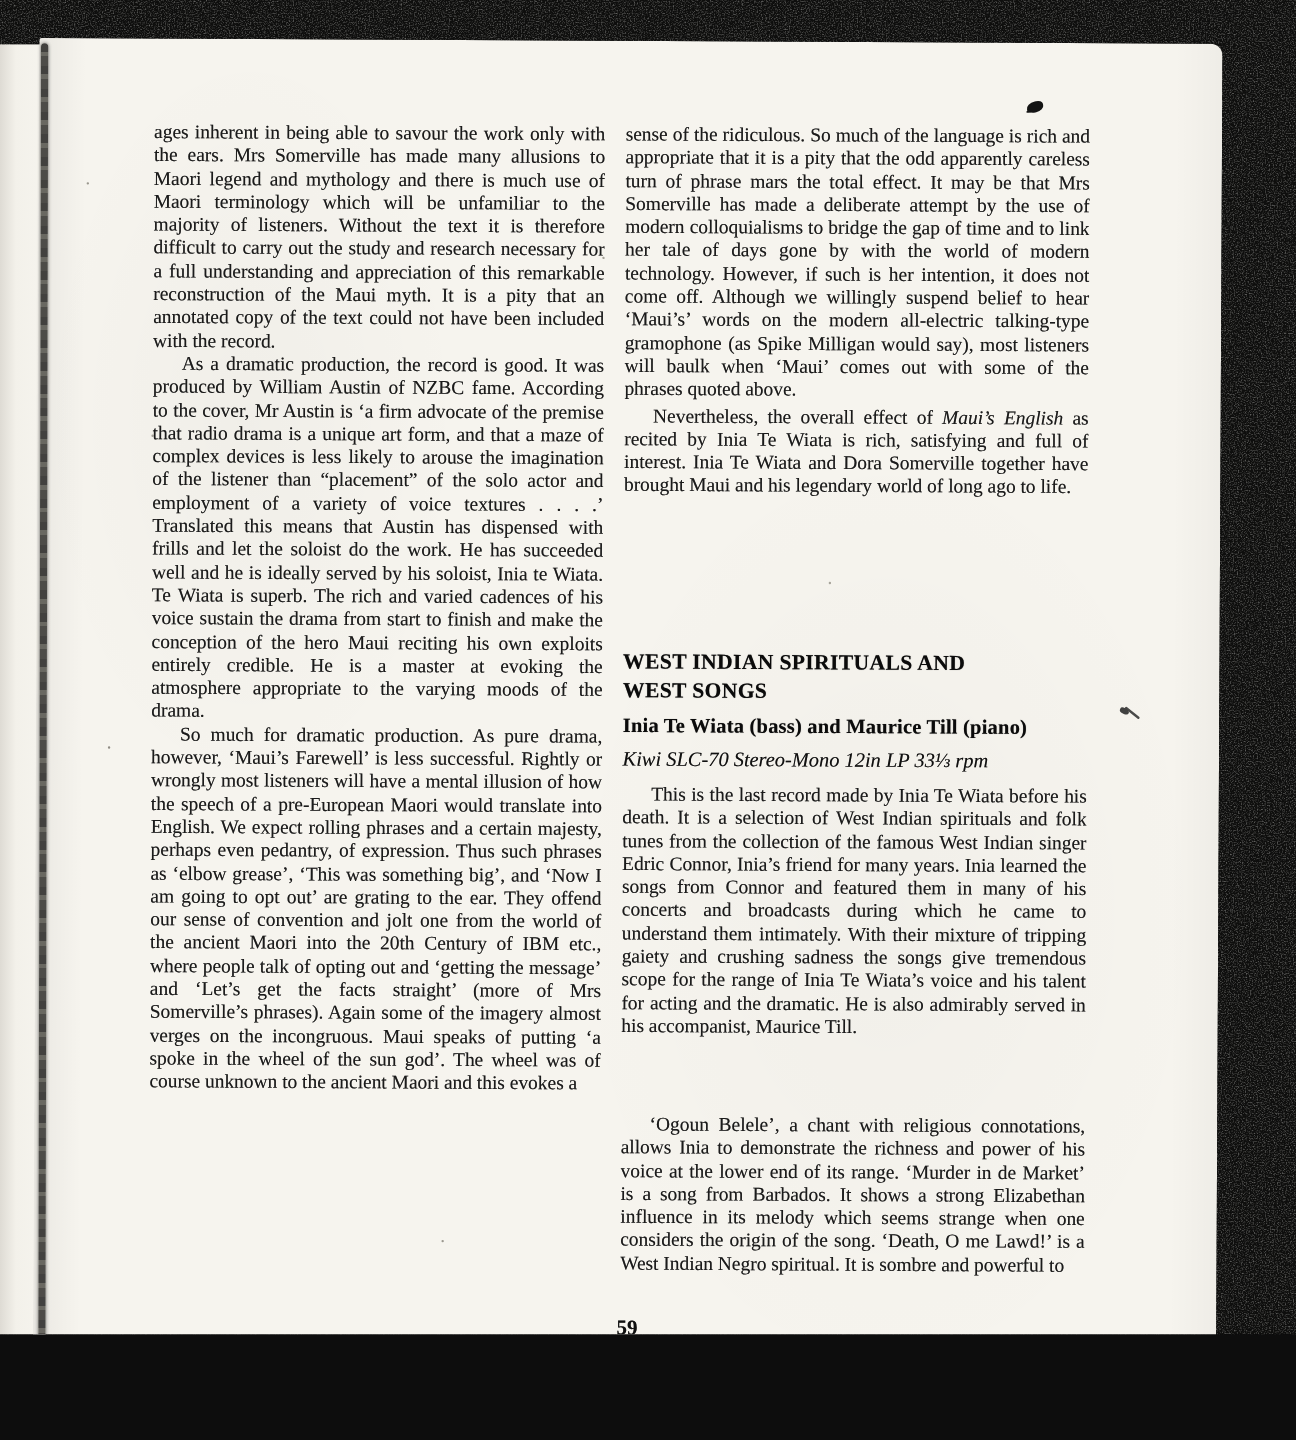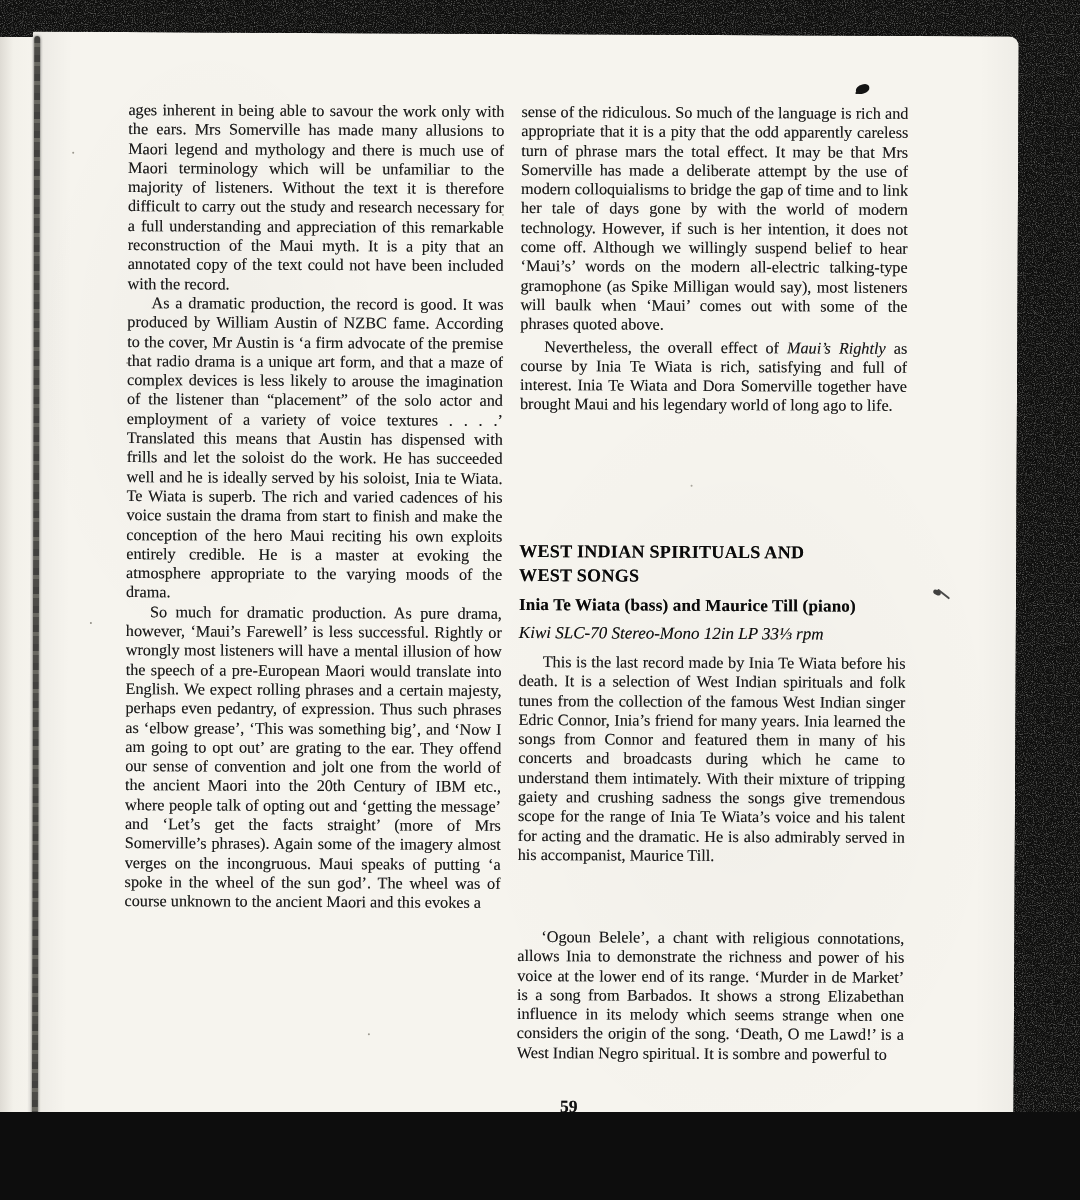--- a/index.html
+++ b/index.html
@@ -26,21 +26,21 @@
   .col-left{left:96px;top:69px;width:376px;height:1002px;}
   .col-right-flow{left:489px;top:69px;width:387px;height:432px;}
   .heading{position:absolute;left:489px;top:506px;width:410px;font-weight:bold;font-size:18px;
            line-height:23.5px;color:#0b0b0b;letter-spacing:.3px;text-shadow:0 0 .6px rgba(10,10,10,.6);}
   .artists{position:absolute;left:489px;top:561px;width:410px;font-weight:bold;font-size:17px;
            color:#0b0b0b;letter-spacing:.2px;text-shadow:0 0 .6px rgba(10,10,10,.6);}
   .catalog{position:absolute;left:489px;top:589px;width:410px;font-style:italic;font-size:17px;
            color:#101010;text-shadow:0 0 .4px rgba(20,20,20,.5);}
   .body1{left:489px;top:619px;width:387px;height:272px;}
   .body2{left:489px;top:894px;width:387px;height:184px;}
-  .pageno{position:absolute;left:440px;top:1062px;width:110px;text-align:right;
+  .pageno{position:absolute;left:440px;top:1062px;width:110px;text-align:center;
           font-weight:bold;font-size:17.5px;color:#101010;text-shadow:0 0 .5px rgba(20,20,20,.5);}
   .ink-blob{position:absolute;left:823px;top:49px;width:14px;height:9px;background:#141414;
             border-radius:62% 40% 55% 48%;transform:rotate(-14deg);
             box-shadow:-4px 2px 0 -3px #1a1a1a;}
   .pen-mark{position:absolute;left:903px;top:553px;width:20px;height:18px;opacity:.85;}
   .pen-mark .s1{position:absolute;left:3px;top:4px;width:15px;height:2px;background:#2d2d2d;
                 transform:rotate(38deg);border-radius:2px;}
   .pen-mark .s2{position:absolute;left:0;top:1px;width:8px;height:5px;background:#222;
                 transform:rotate(22deg);border-radius:45% 60% 50% 55%;}
   .specks{position:absolute;left:40px;top:120px;width:2px;height:2px;border-radius:50%;background:#9a978e;
@@ -67,21 +67,21 @@
     <div class="specks"></div>
 
     <div class="col col-left">
       <p class="noindent">ages inherent in being able to savour the work only with the ears. Mrs Somerville has made many allusions to Maori legend and mythology and there is much use of Maori terminology which will be unfamiliar to the majority of listeners. Without the text it is therefore difficult to carry out the study and research necessary for a full understanding and appreciation of this remarkable reconstruction of the Maui myth. It is a pity that an annotated copy of the text could not have been included with the record.</p>
       <p>As a dramatic production, the record is good. It was produced by William Austin of NZBC fame. According to the cover, Mr Austin is ‘a firm advocate of the premise that radio drama is a unique art form, and that a maze of complex devices is less likely to arouse the imagination of the listener than “placement” of the solo actor and employment of a variety of voice textures . . . .’ Translated this means that Austin has dispensed with frills and let the soloist do the work. He has succeeded well and he is ideally served by his soloist, Inia te Wiata. Te Wiata is superb. The rich and varied cadences of his voice sustain the drama from start to finish and make the conception of the hero Maui reciting his own exploits entirely credible. He is a master at evoking the atmosphere appropriate to the varying moods of the drama.</p>
       <p>So much for dramatic production. As pure drama, however, ‘Maui’s Farewell’ is less successful. Rightly or wrongly most listeners will have a mental illusion of how the speech of a pre-European Maori would translate into English. We expect rolling phrases and a certain majesty, perhaps even pedantry, of expression. Thus such phrases as ‘elbow grease’, ‘This was something big’, and ‘Now I am going to opt out’ are grating to the ear. They offend our sense of convention and jolt one from the world of the ancient Maori into the 20th Century of IBM etc., where people talk of opting out and ‘getting the message’ and ‘Let’s get the facts straight’ (more of Mrs Somerville’s phrases). Again some of the imagery almost verges on the incongruous. Maui speaks of putting ‘a spoke in the wheel of the sun god’. The wheel was of course unknown to the ancient Maori and this evokes a</p>
     </div>
 
     <div class="col col-right-flow">
       <p class="noindent">sense of the ridiculous. So much of the language is rich and appropriate that it is a pity that the odd apparently careless turn of phrase mars the total effect. It may be that Mrs Somerville has made a deliberate attempt by the use of modern colloquialisms to bridge the gap of time and to link her tale of days gone by with the world of modern technology. However, if such is her intention, it does not come off. Although we willingly suspend belief to hear ‘Maui’s’ words on the modern all-electric talking-type gramophone (as Spike Milligan would say), most listeners will baulk when ‘Maui’ comes out with some of the phrases quoted above.</p>
-      <p class="gap-sm"><span>Nevertheless, the overall effect of </span><i>Maui’s Rightly</i><span> as course by Inia Te Wiata is rich, satisfying and full of interest. Inia Te Wiata and Dora Somerville together have brought Maui and his legendary world of long ago to life.</span></p>
+      <p class="gap-sm"><span>Nevertheless, the overall effect of </span><i>Maui’s English</i><span> as recited by Inia Te Wiata is rich, satisfying and full of interest. Inia Te Wiata and Dora Somerville together have brought Maui and his legendary world of long ago to life.</span></p>
     </div>
 
     <div class="heading">
       <span>WEST INDIAN SPIRITUALS AND</span><br>
       <span>WEST SONGS</span>
     </div>
 
     <div class="artists">Inia Te Wiata (bass) and Maurice Till (piano)</div>
 
     <div class="catalog">Kiwi SLC-70 Stereo-Mono 12in LP 33⅓ rpm</div>

